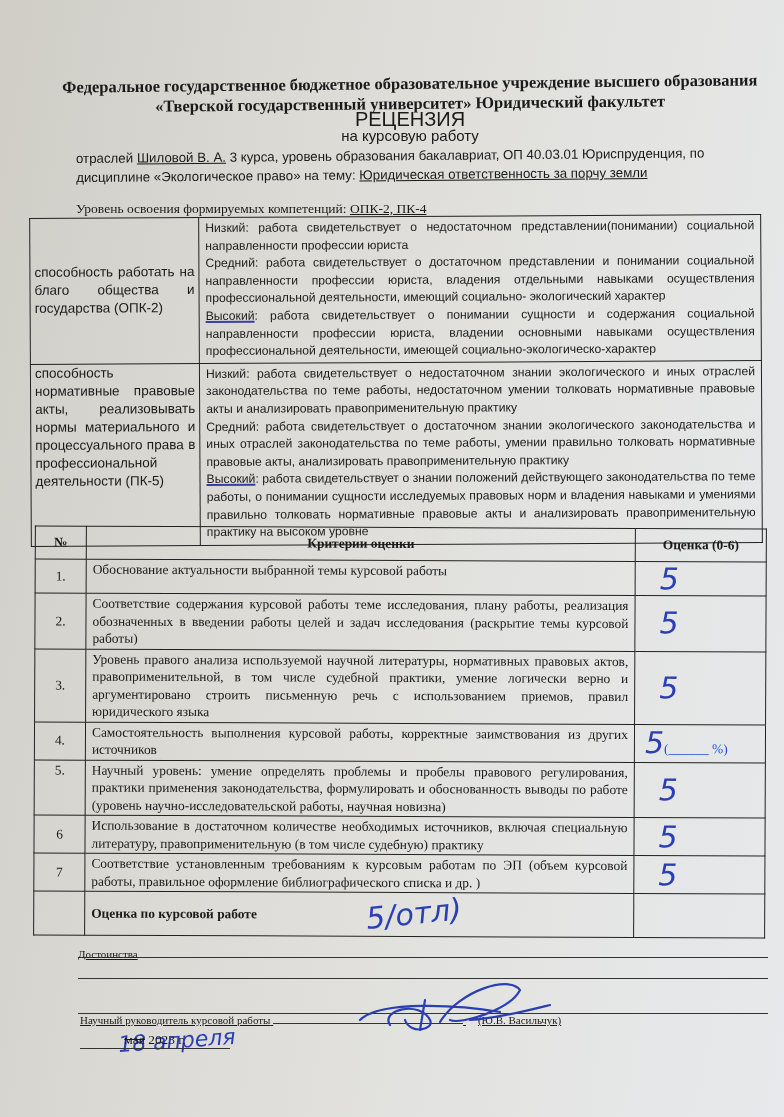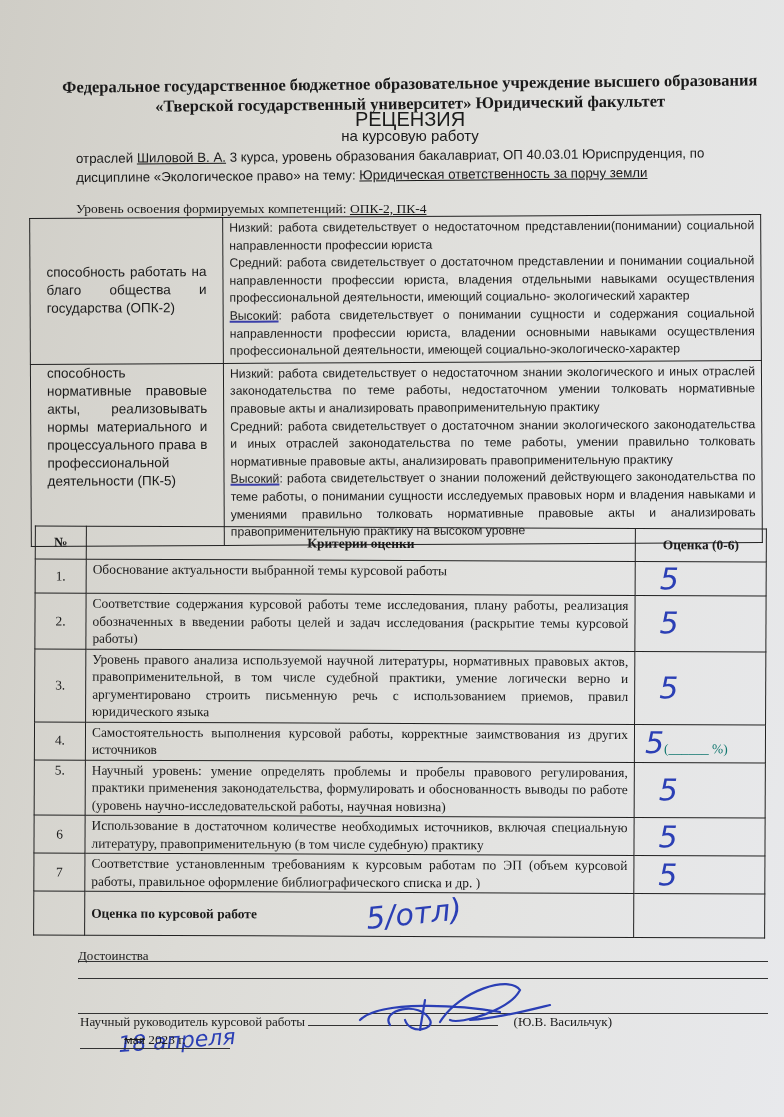--- a/index.html
+++ b/index.html
@@ -20,47 +20,47 @@
     font-family: "Liberation Sans", sans-serif; font-size: 13.3px; line-height: 19px;
     transform: rotate(-0.5deg);
   }
   .u { text-decoration: underline; }
   .level { position: absolute; left: 76px; top: 201px; font-size: 13.5px; }
   .comp-table {
     position: absolute; left: 30px; top: 216px; width: 732px;
     border-collapse: collapse; font-family: "Liberation Sans", sans-serif;
     transform: rotate(-0.3deg);
   }
-  .comp-table td { border: 1px solid #222; vertical-align: top; padding: 0 16px; }
+  .comp-table td { border: 1px solid #222; vertical-align: top; padding: 0 4px; }
   .comp-left { width: 160px; font-size: 13.5px; line-height: 18px; vertical-align: middle !important; text-align: justify; }
   .comp-right { font-size: 12.2px; line-height: 17.6px; text-align: justify; padding: 2px 6px !important; }
   .comp-right p { margin: 0; }
   .hl { text-decoration: underline; text-decoration-color: #3a3ea8; text-decoration-thickness: 2px; }
   .crit-table {
     position: absolute; left: 34px; top: 527px; width: 732px;
     border-collapse: collapse; font-family: "Liberation Serif", serif;
     transform: rotate(0.25deg);
   }
   .crit-table td, .crit-table th { border: 1px solid #222; padding: 1px 6px; font-size: 13.4px; line-height: 17.5px; }
   .crit-table th { font-weight: bold; height: 30px; }
   .c-num { width: 38px; text-align: center; vertical-align: middle; }
   .c-text { text-align: justify; vertical-align: top; }
   .c-score { width: 118px; position: relative; vertical-align: middle; }
   .score {
     font-family: "DejaVu Sans", sans-serif; font-style: italic; color: #2b3fb5;
     font-size: 30px; line-height: 30px; display: inline-block; margin-left: 18px;
   }
-  .pct { font-size: 13.4px; color: #0f766e; font-style: normal; font-family: "Liberation Serif", serif; }
+  .pct { font-size: 13.4px; color: #1d4ed8; font-style: normal; font-family: "Liberation Serif", serif; }
   .final-label { font-weight: bold; }
   .final-hand {
     position: absolute; left: 366px; top: 896px;
     font-family: "DejaVu Sans", sans-serif; font-style: italic; color: #2b3fb5;
     font-size: 30px; transform: rotate(-6deg);
   }
-  .line-row { position: absolute; left: 78px; width: 690px; font-size: 13px; }
+  .line-row { position: absolute; left: 78px; width: 690px; font-size: 11px; text-decoration: underline; }
   .line-row .rule { position: absolute; left: 0; right: 0; bottom: 2px; border-bottom: 1px solid #333; }
   .line-row span { position: relative; background: transparent; }
   .blank-rule { position: absolute; left: 78px; width: 690px; border-bottom: 1px solid #333; }
   .signature {
     position: absolute; left: 350px; top: 980px; width: 210px; height: 60px;
   }
   .date-hand {
     position: absolute; left: 118px; top: 1028px;
     font-family: "DejaVu Sans", sans-serif; font-style: italic; color: #2b3fb5; font-size: 22px;
     transform: rotate(-4deg);

